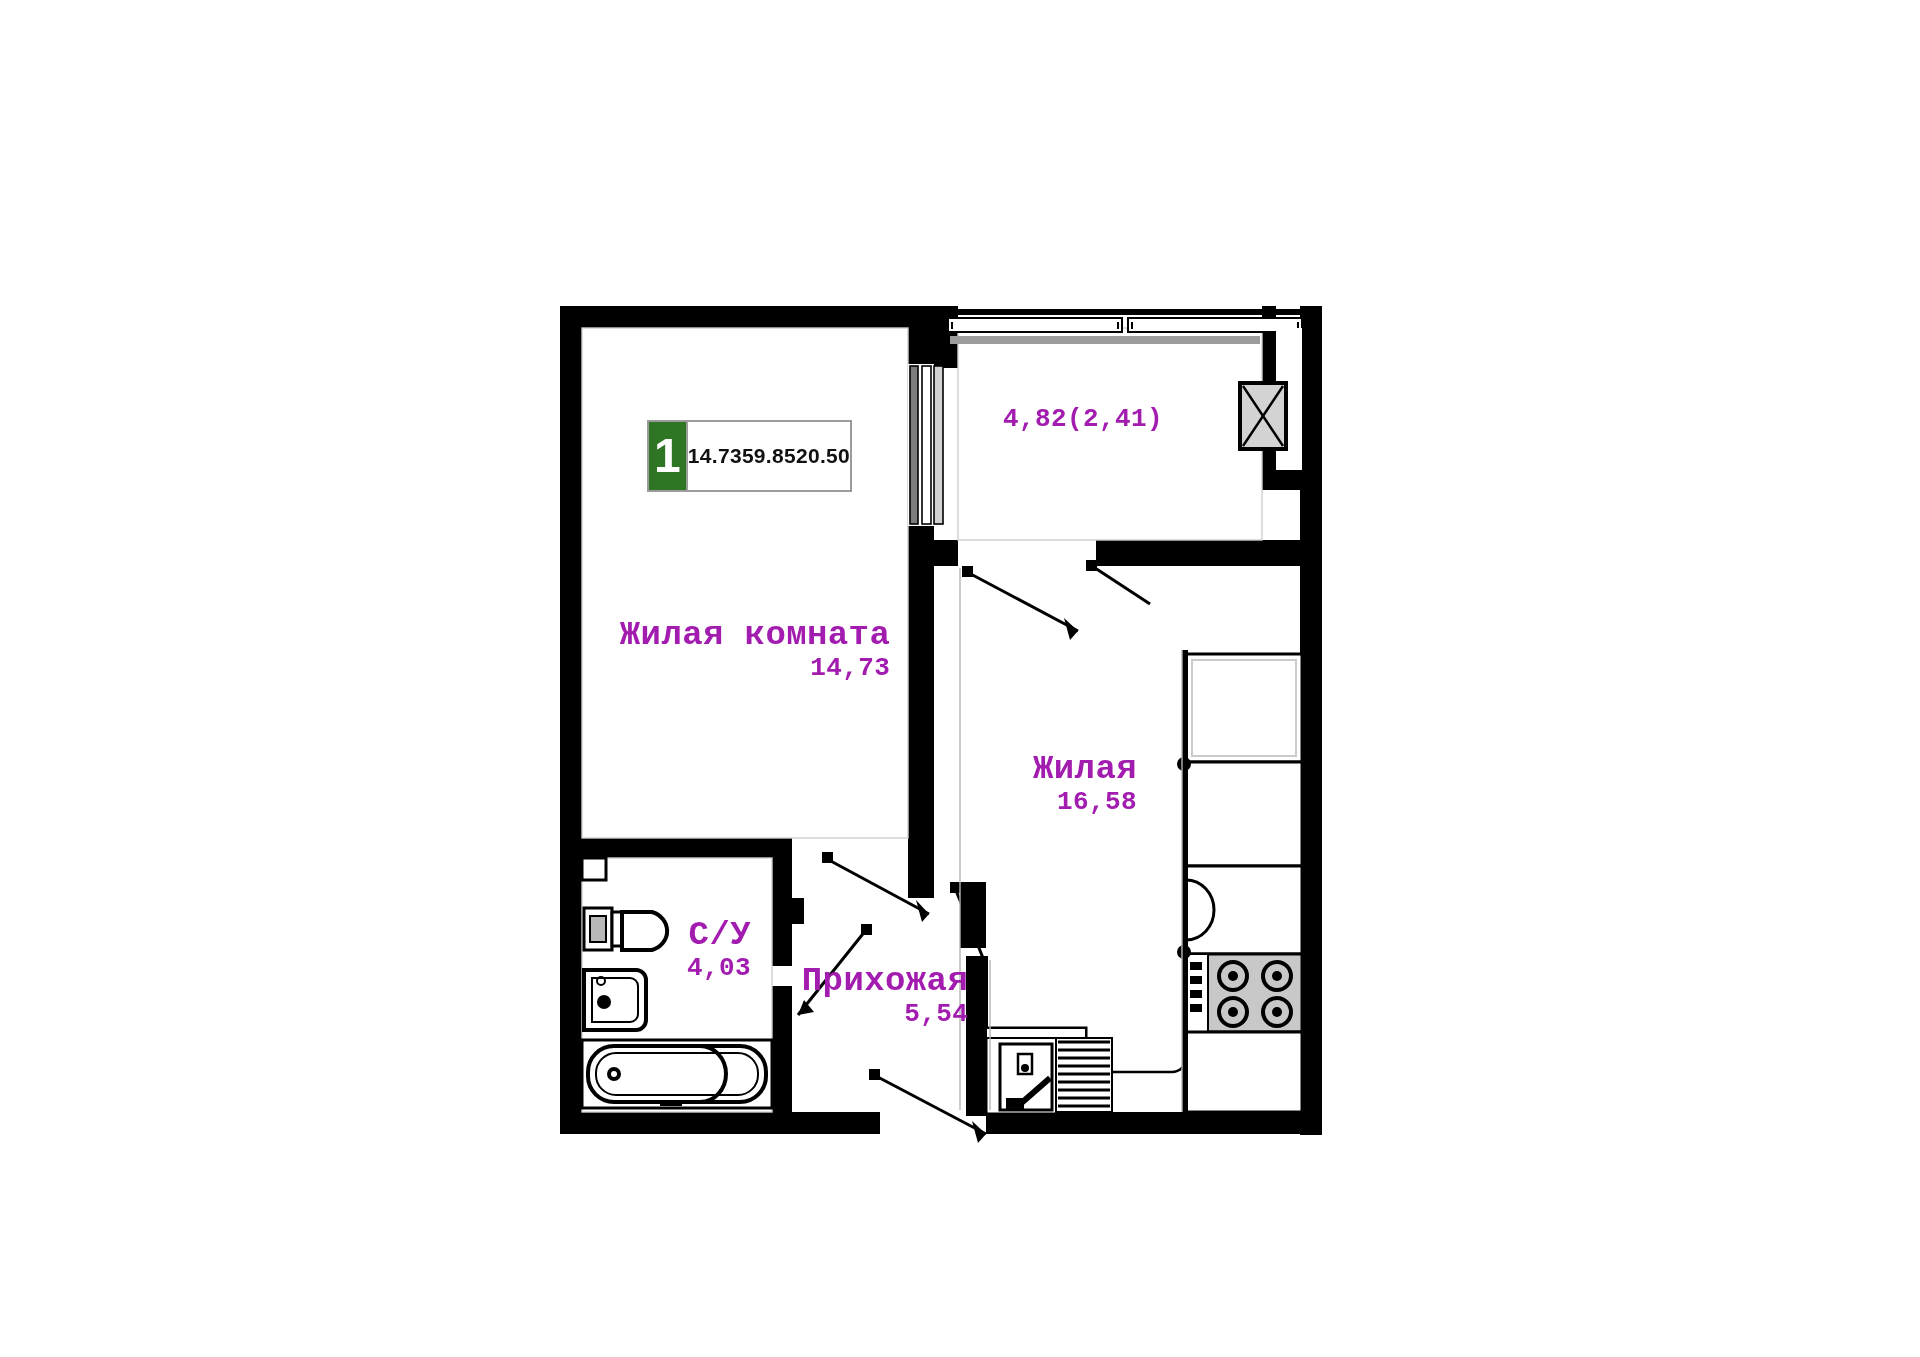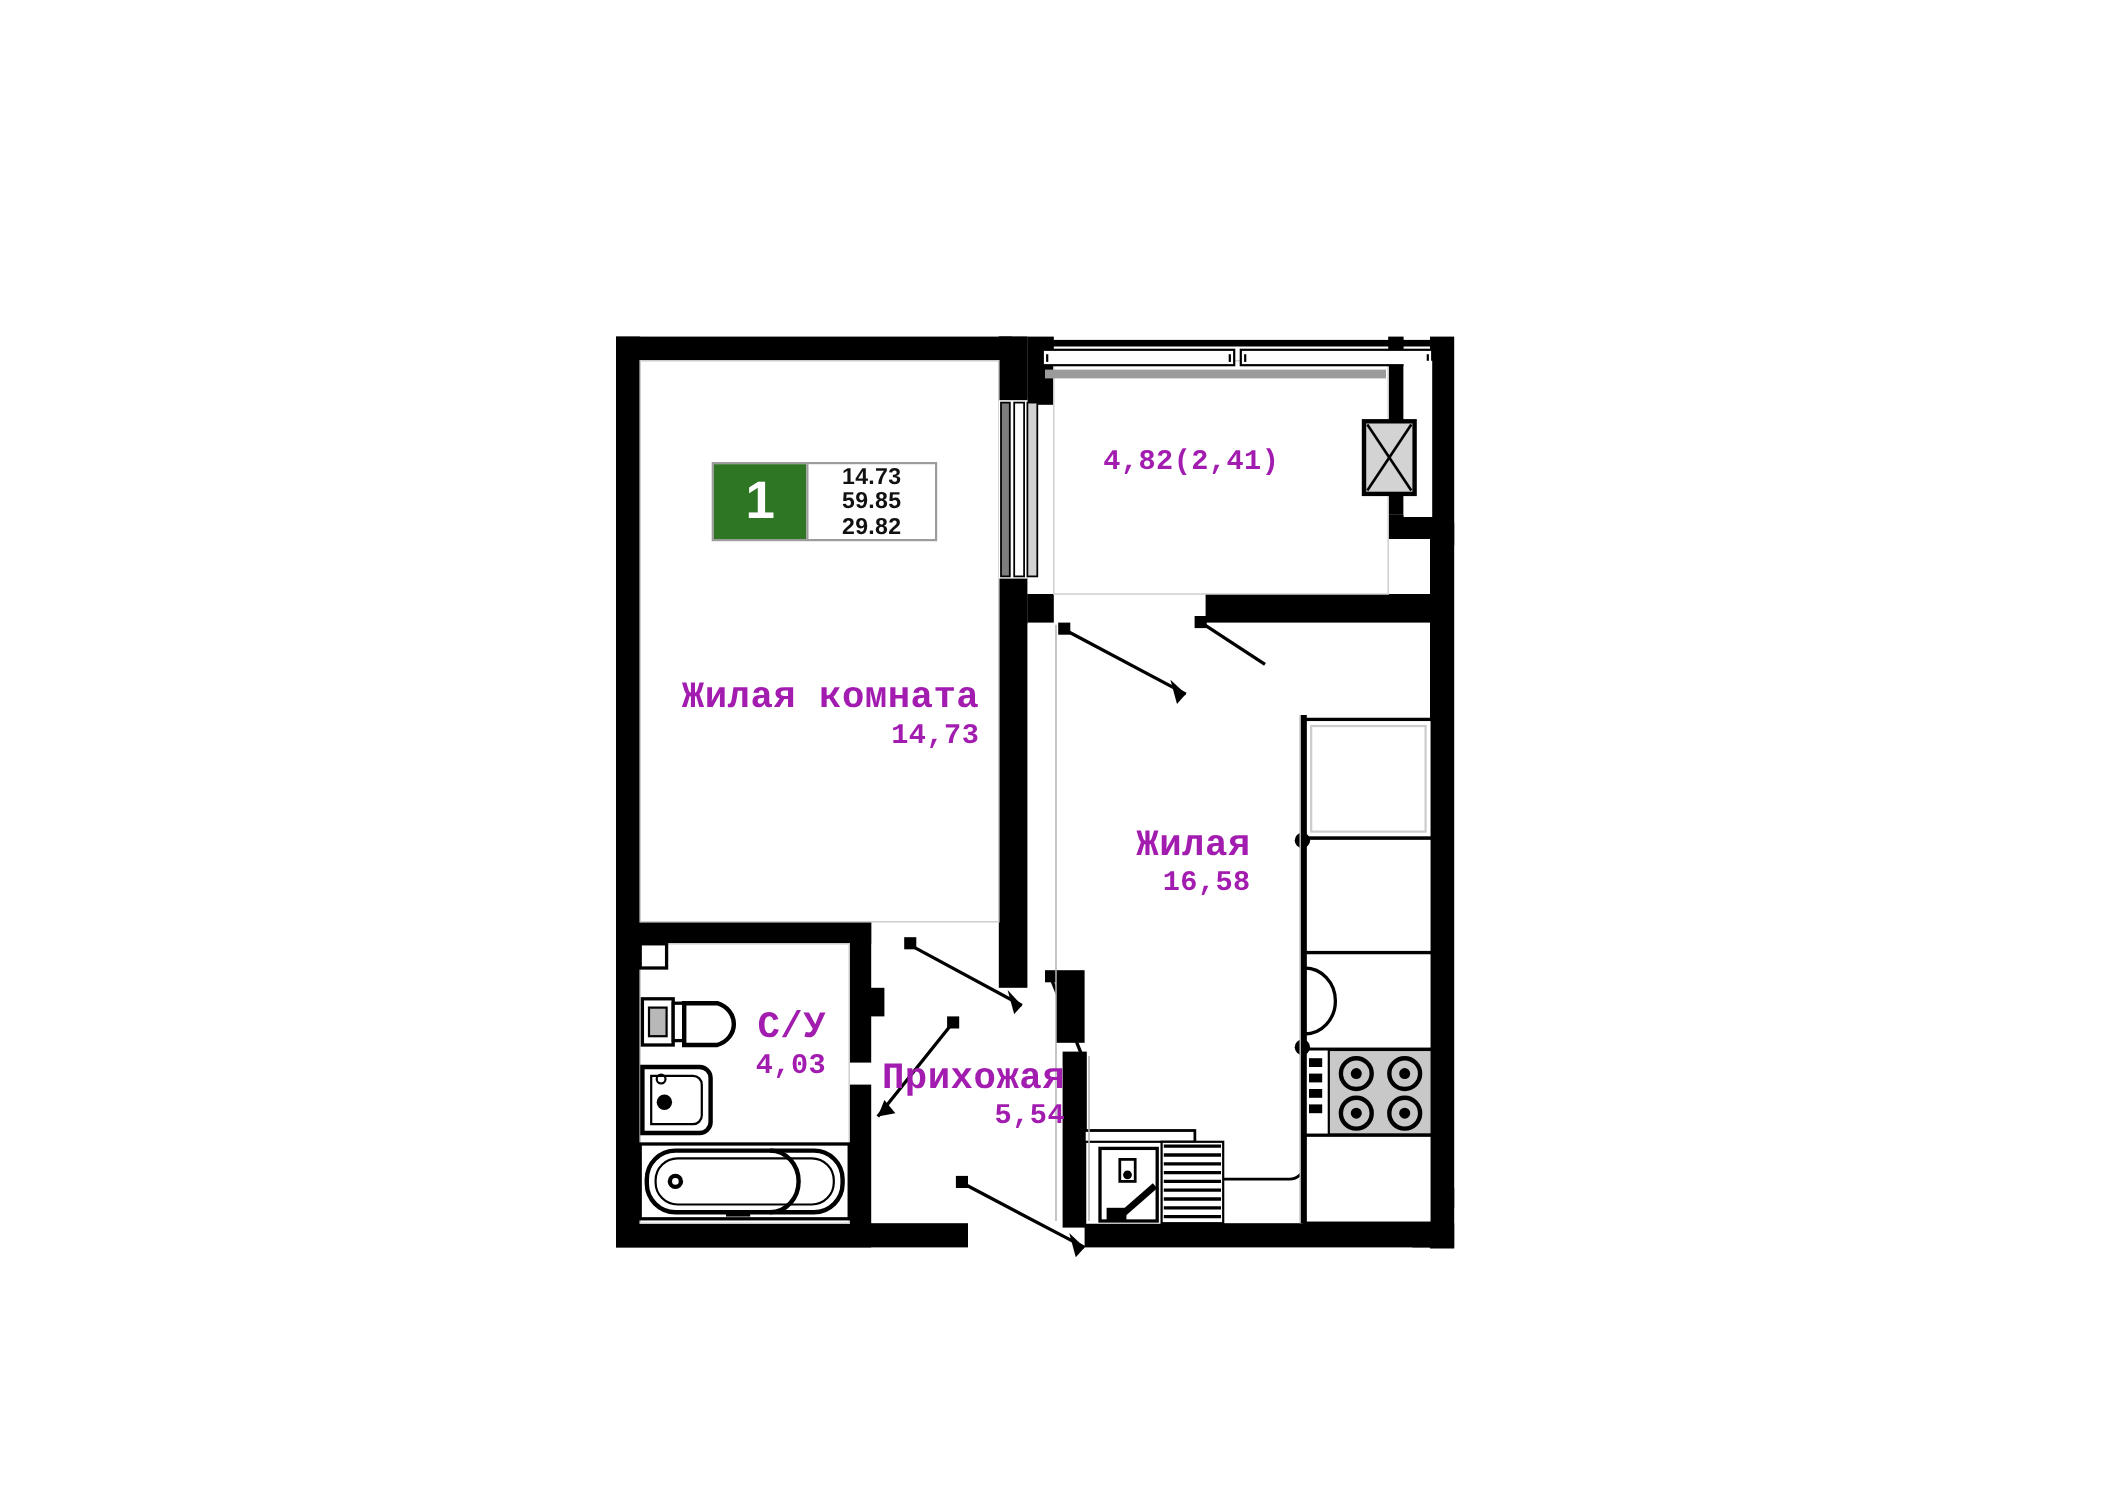--- a/index.html
+++ b/index.html
@@ -60,21 +60,21 @@
     justify-content: center;
     font-size: 48px;
     font-weight: 700;
     font-family: "Liberation Sans", sans-serif;
     line-height: 1;
   }
   #badge-figures {
     flex: 1;
     border-left: 2px solid #9c9c9c;
     display: flex;
-    flex-direction: column;
+    flex-direction: row;
     align-items: center;
     justify-content: center;
     padding: 1px 0 0 0;
     box-sizing: border-box;
   }
   #badge-figures span {
     display: block;
     font-size: 21px;
     font-weight: 700;
     color: #111111;
@@ -325,17 +325,17 @@
 
   <div class="lbl" style="left:1083px; top:405px;">
     <span class="area">4,82(2,41)</span>
   </div>
 
   <div id="area-badge">
     <div id="badge-rooms">1</div>
     <div id="badge-figures">
       <span>14.73</span>
       <span>59.85</span>
-      <span>29.82</span>
+      <span>20.50</span>
     </div>
   </div>
 
 </div>
 
 </body></html>

